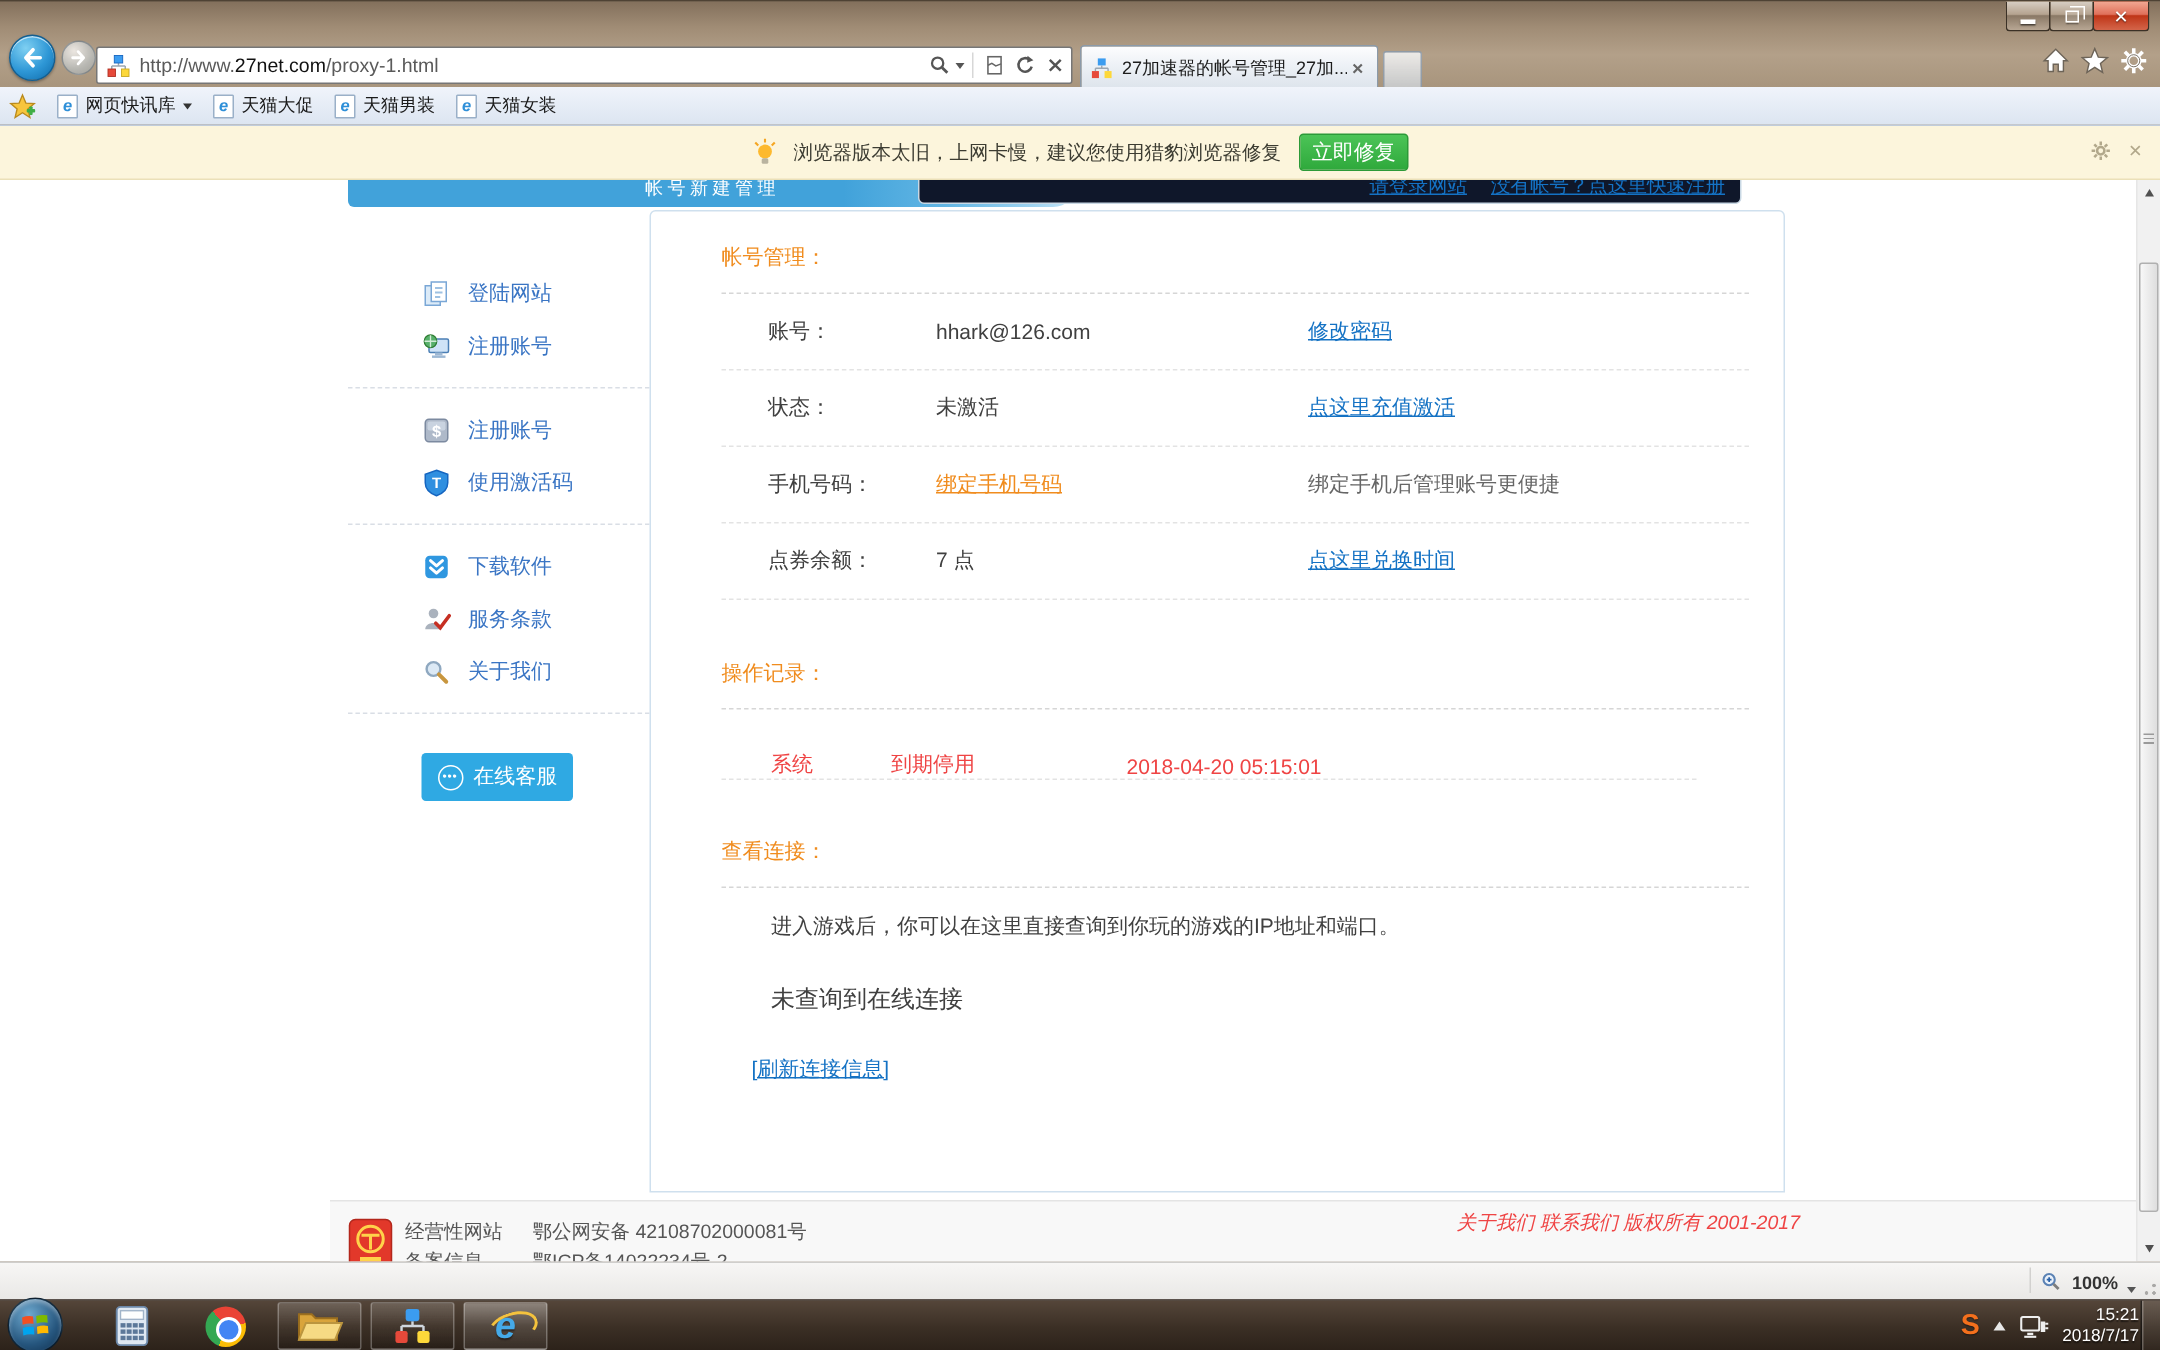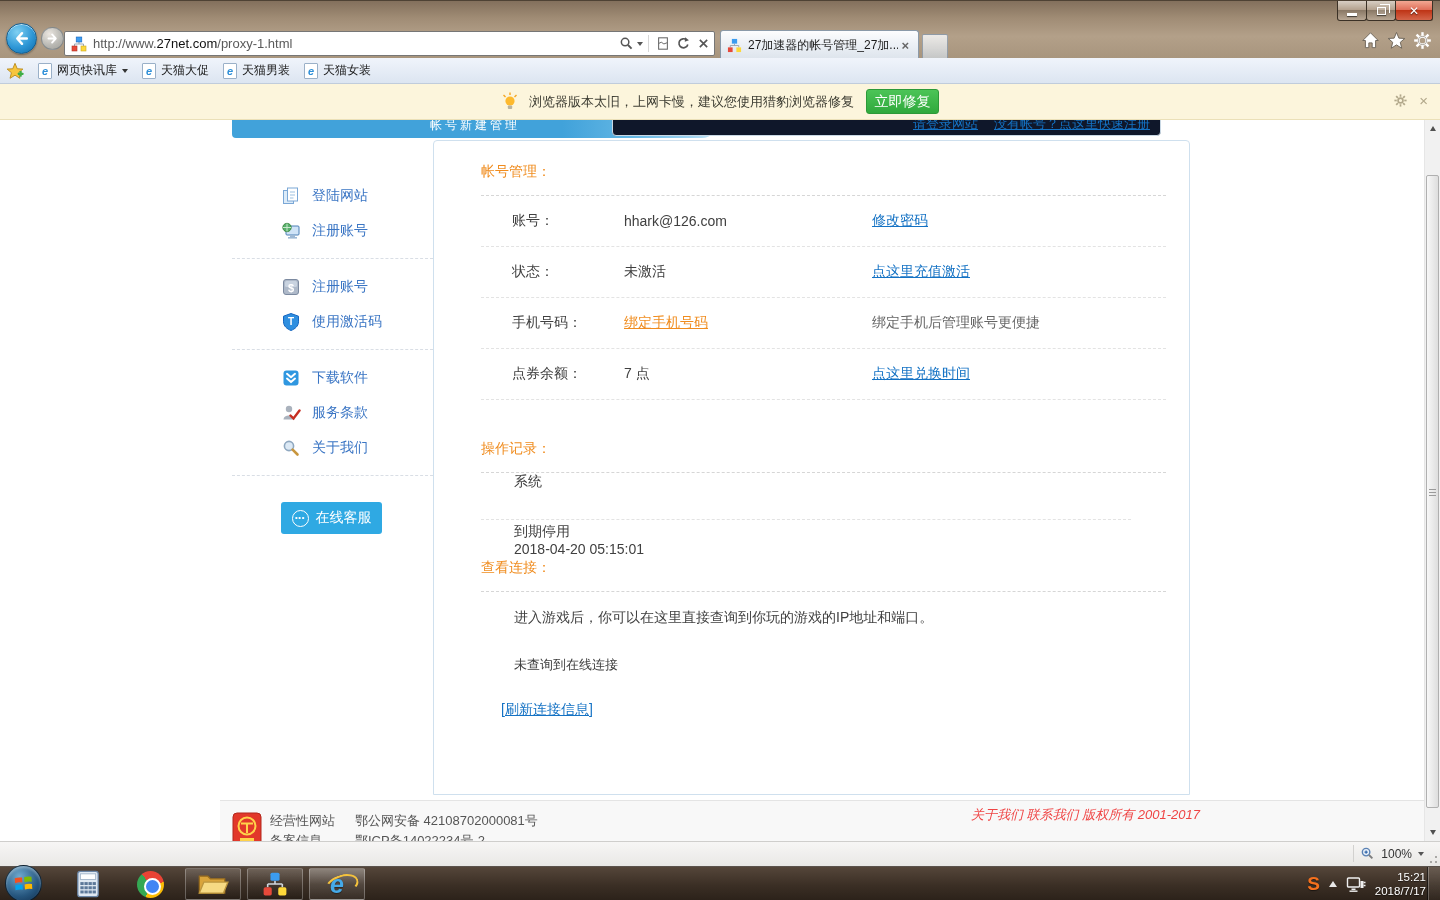--- a/index.html
+++ b/index.html
@@ -102,25 +102,25 @@
     line-height:44px; padding-left:22px; font-size:14px; color:#333; }
   .panel-body { padding:0 23px 0 47px; }
   .sec-title { font-size:14px; color:#f08c1e; margin-top:22px; }
   .dash { border-top:1px dashed #d6d6d6; margin-top:14px; }
   .acct-row { height:51px; display:flex; align-items:center; padding-left:31px; border-bottom:1px dashed #e3e3e3; font-size:14px; }
   .acct-row .rl { width:112px; color:#404040; }
   .acct-row .rv { width:248px; color:#404040; }
   .acct-row a.blue { color:#1472c4; text-decoration:underline; }
   .acct-row a.orange { color:#f08c1e; text-decoration:underline; }
   .acct-row .note { color:#666; }
-  .hist-row { height:47px; width:650px; display:flex; align-items:flex-start; padding-left:33px;
-    border-bottom:1px dashed #e3e3e3; font-size:14px; color:#404040;flex-direction:column; }
+  .hist-row { height:47px; width:650px; display:flex; align-items:flex-end; padding-left:33px;
+    border-bottom:1px dashed #e3e3e3; font-size:14px; color:#ef4444; }
   .hist-row .c1 { width:80px; } .hist-row .c2 { width:157px;margin-top:32px; }
   .conn-desc { margin-top:17px; padding-left:33px; font-size:14px; color:#404040; }
-  .conn-empty { margin-top:29px; padding-left:33px; font-size:13px; color:#404040; }
+  .conn-empty { margin-top:29px; padding-left:33px; font-size:16px; color:#404040; }
   .conn-refresh { display:inline-block; margin:27px 0 0 20px; font-size:14px; font-weight:normal;
     color:#1472c4; text-decoration:underline;text-align:right; }
   
   #page-footer { position:absolute; left:220px; right:0; top:680px; height:60px;
     background:#f8f8f8; border-top:1px solid #e4e4e4; }
   .badge { position:absolute; left:12px; top:11px; }
   .badge-txt { position:absolute; left:50px; top:10px; font-size:13px; color:#555; line-height:20px; }
   .lics { position:absolute; left:135px; top:10px; font-size:13px; color:#555; line-height:20px; }
   .footer-right { position:absolute; right:224px; top:5px; font-size:13px; color:#ef4444;font-style:italic; }
   
@@ -129,21 +129,21 @@
   .sb-up { top:0; } .sb-down { bottom:0; }
   .tri-up { width:0;height:0;border-left:3.5px solid transparent;border-right:3.5px solid transparent;border-bottom:5px solid #505050; }
   .tri-dn { width:0;height:0;border-left:3.5px solid transparent;border-right:3.5px solid transparent;border-top:5px solid #505050; }
   #sb-thumb { position:absolute; left:1px; top:55px; width:13px; height:633px;
     background:linear-gradient(90deg,#f8f8f8,#dedede); border:1px solid #b0b0b0; border-radius:2px; }
   .sb-grip { position:absolute; left:2px; right:2px; top:50%; height:7px; margin-top:-3px;
     background:repeating-linear-gradient(180deg,#9a9a9a 0 1px,transparent 1px 3px); }
   
   #statusbar { position:absolute; top:841px; left:0; right:0; height:25px;
     background:linear-gradient(180deg,#f7f6f5,#e9e8e6); border-top:1px solid #cfcecc; }
-  .status-zoom { position:absolute; right:16px; top:3px; display:flex; align-items:center; gap:6px; }
+  .status-zoom { position:absolute; right:16px; top:3px; display:flex; align-items:flex-end; gap:6px;font-weight:bold; }
   .status-sep { width:1px; height:17px; background:#d2d1cf; }
   .zoom-label { font-size:12px; color:#333; }
   .status-grip { position:absolute; right:2px; bottom:2px; width:10px; height:10px;
     background:
       radial-gradient(circle at 8px 8px,#a9a8a6 1px,transparent 1.4px),
       radial-gradient(circle at 8px 3px,#a9a8a6 1px,transparent 1.4px),
       radial-gradient(circle at 3px 8px,#a9a8a6 1px,transparent 1.4px); }
   
   #taskbar { position:absolute; top:866px; left:0; right:0; height:34px;
     background:linear-gradient(180deg,#55463a,#3b2f25 55%,#2c221a);

